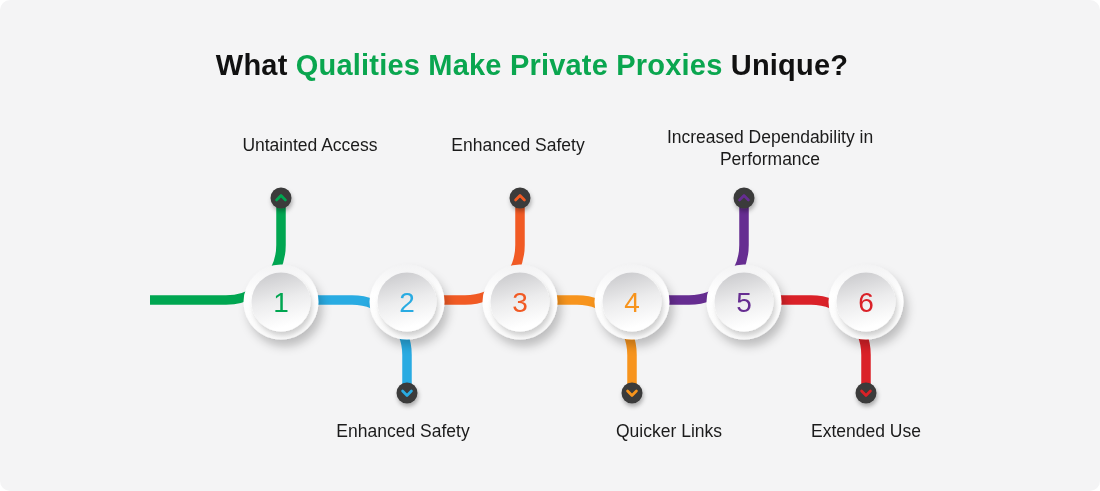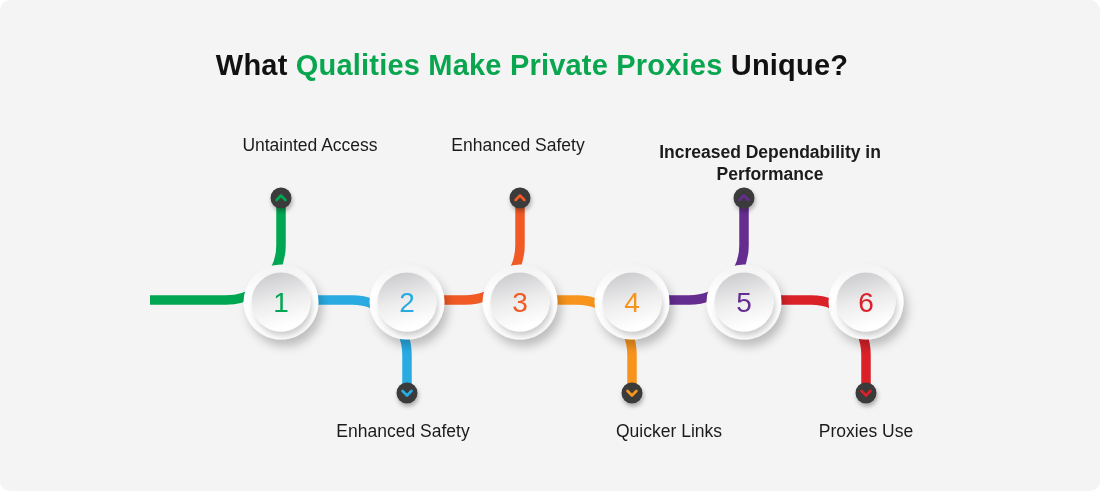--- a/index.html
+++ b/index.html
@@ -116,18 +116,18 @@
     </g>
     <g transform="translate(866,302)">
       <circle r="37.5" fill="url(#outerGrad)" filter="url(#circShadow)"></circle>
       <circle r="29.5" fill="url(#innerGrad)" filter="url(#innerShadow)"></circle>
       <text class="num" x="0" y="10" text-anchor="middle" fill="#da2128">6</text>
     </g>
   </svg>
 
   <div class="step-label" style="left:274px;top:134px;margin-left:36px;">Untainted Access</div>
   <div class="step-label" style="left:518px;top:134px;">Enhanced Safety</div>
-  <div class="step-label wrap" style="left:770px;top:141px;font-weight:bold;">Increased Dependability in Performance</div>
+  <div class="step-label wrap" style="left:770px;top:126px;">Increased Dependability in Performance</div>
   <div class="step-label" style="left:403px;top:420px;">Enhanced Safety</div>
   <div class="step-label" style="left:641px;top:420px;margin-left:28px;">Quicker Links</div>
-  <div class="step-label" style="left:866px;top:420px;">Proxies Use</div>
+  <div class="step-label" style="left:866px;top:420px;">Extended Use</div>
 
 </div>
 
 </body></html>

